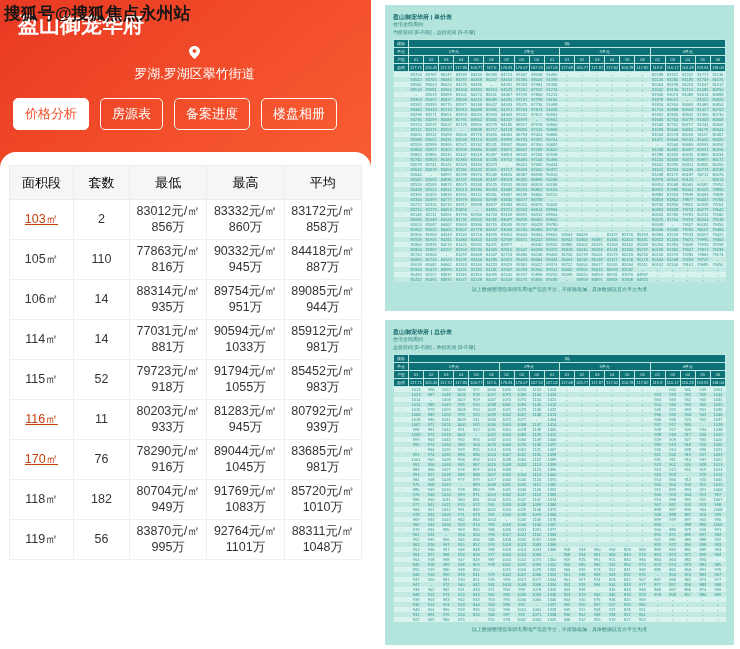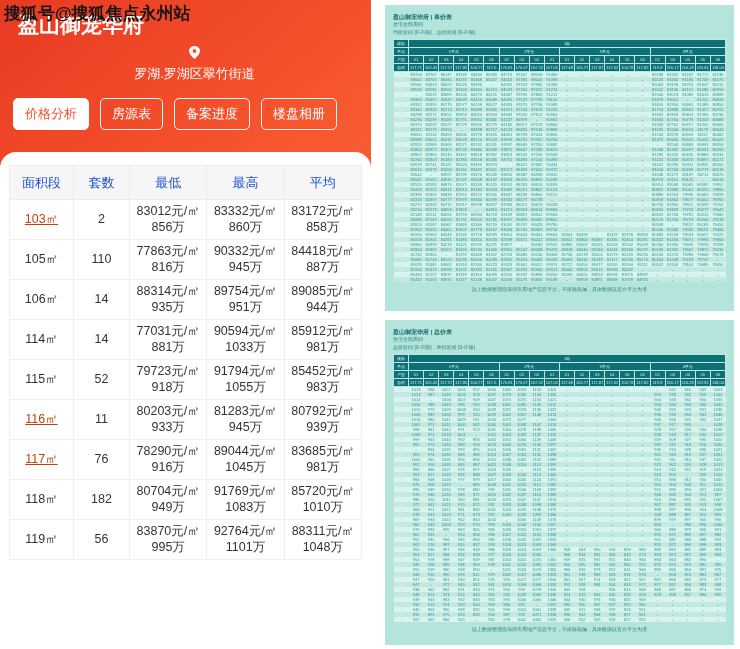--- a/index.html
+++ b/index.html
@@ -19,21 +19,21 @@
     padding:6px 11px; font-size:13px; cursor:pointer; white-space:nowrap; }
   .tab.active { background:#fff; color:#f4512c; border-color:#fff; }
   .cats { display:flex; gap:28px; margin:17px 0 0 18px; font-size:15px; color:#ffe3da; }
   .cat { cursor:pointer; position:relative; padding-bottom:9px; }
   .cat.active { color:#fff; font-weight:bold; }
   .cat.active::after { content:""; position:absolute; left:2px; bottom:0; width:22px;
     height:3px; background:#fff; border-radius:2px; }
   .card { position:absolute; top:152px; left:0; width:371px; height:497px;
     background:#fff; border-radius:16px 16px 0 0; padding:13px 9px 0; }
   table.summary { width:100%; border-collapse:collapse; table-layout:fixed; }
-  table.summary th { background:#f6f6f6; color:#1d4ed8; font-weight:normal; font-size:13px;
+  table.summary th { background:#f6f6f6; color:#000000; font-weight:normal; font-size:13px;
     height:34px; border:1px solid #ececec; }
   table.summary td { font-size:12.5px; color:#333; text-align:center; height:40px;
     border:1px solid #efefef; line-height:1.25; }
   table.summary col.c1 { width:64px; } table.summary col.c2 { width:56px; }
   .arealink { color:#c2410c; text-decoration:underline; cursor:pointer; }
 
   
   .right-panel { position:absolute; left:385px; width:349px; background:#b3e5dd;
     padding:8px 8px 5px; }
   #panel-top { top:5px; height:306px; }
@@ -181,21 +181,21 @@
             <td>
               <div>81283元/㎡</div>
               <div>945万</div>
             </td>
             <td>
               <div>80792元/㎡</div>
               <div>939万</div>
             </td>
           </tr>
           <tr>
-            <td><span class="arealink">117㎡</span></td>
+            <td><span class="arealink">170㎡</span></td>
             <td>76</td>
             <td>
               <div>78290元/㎡</div>
               <div>916万</div>
             </td>
             <td>
               <div>89044元/㎡</div>
               <div>1045万</div>
             </td>
             <td>

